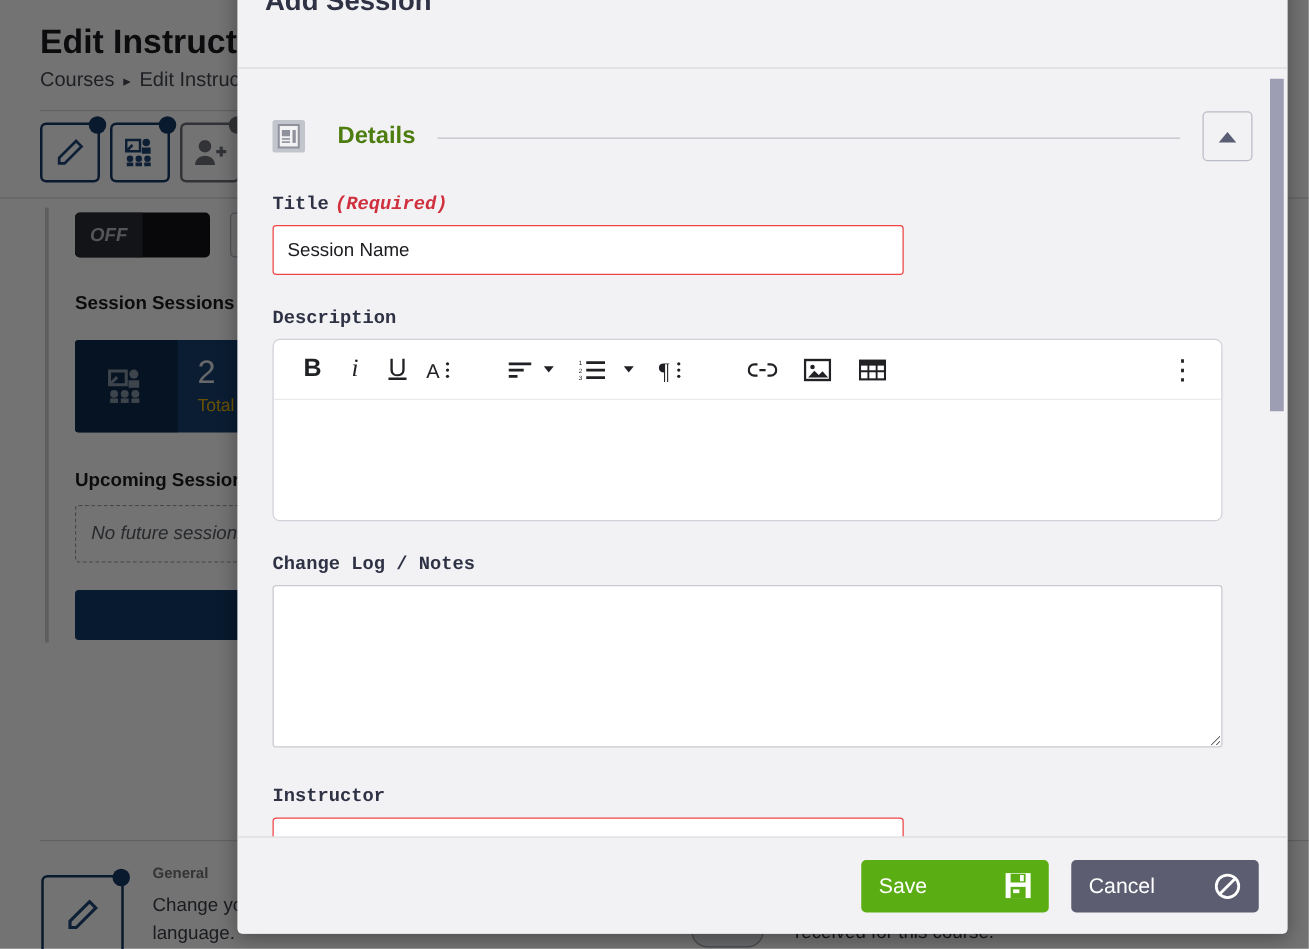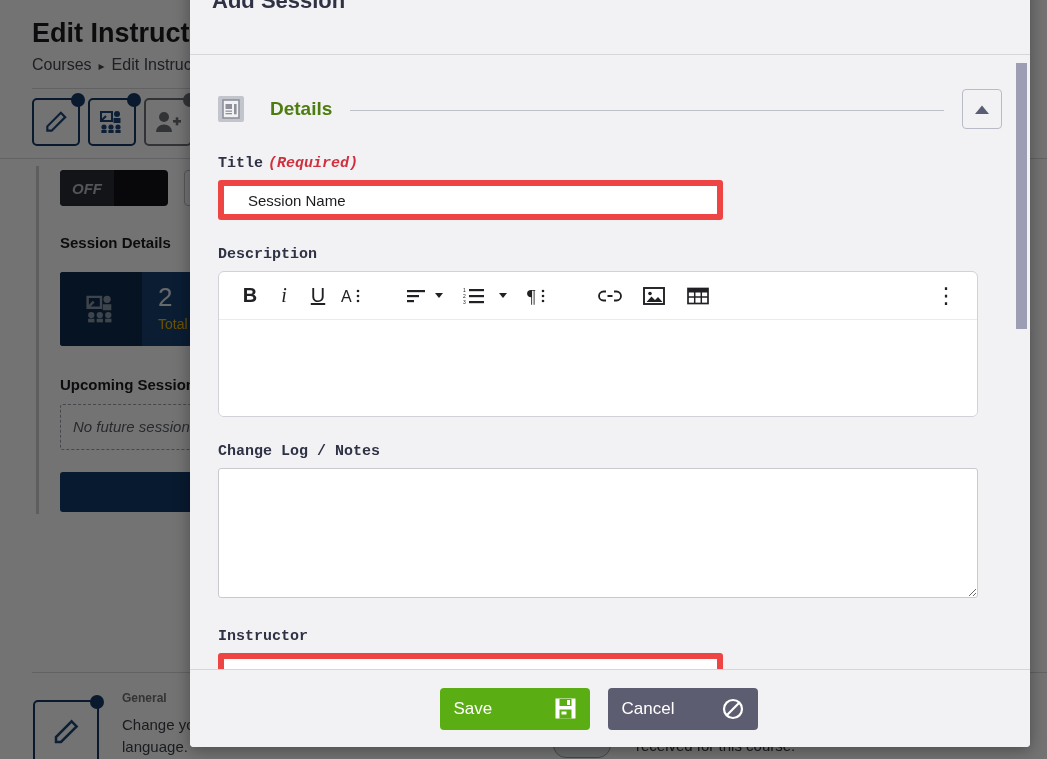--- a/index.html
+++ b/index.html
@@ -211,24 +211,24 @@
     font-size: 15px; font-weight: bold; color: #2e3244;
     margin-bottom: 8px;
     font-family: Liberation Mono, monospace;
   }
   .field-label .req {
     color: #d0303e; font-style: italic; font-weight: bold;
     margin-left: 5px;
   }
   .title-input {
     width: 505px; height: 40px;
-    border: 6px solid #ef4444; border-radius: 3px;
+    border: 1px solid #ef4444; border-radius: 3px;
     background: #fff; color: #1b1b1f;
     font-size: 15px; font-family: "Liberation Sans", sans-serif;
-    padding: 0 24px; outline: none;
+    padding: 0 11px; outline: none;
   }
 
   .editor {
     width: 760px;
     border: 1px solid #d0d2d8; border-radius: 6px;
     background: #fff; overflow: hidden;
   }
   .editor-toolbar {
     height: 48px; display: flex; align-items: center;
     border-bottom: 1px solid #eaebee;
@@ -257,21 +257,21 @@
     border: 1px solid #c8cad0; border-radius: 3px;
     background: #fff; resize: both;
     font-family: "Liberation Sans", sans-serif; font-size: 15px;
     padding: 8px; outline: none; color: #1b1b1f;
   }
 
   .modal-footer {
     flex: 0 0 78px; height: 78px;
     background: #f2f2f4;
     border-top: 1px solid #d5d6da;
-    display: flex; align-items: center; justify-content: center;
+    display: flex; align-items: center; justify-content: flex-end;
     padding-right: 23px; gap: 18px;
   }
   .btn {
     height: 42px; border: none; border-radius: 4px;
     display: flex; align-items: center;
     font-size: 17px; color: #fff; cursor: pointer;
     font-family: "Liberation Sans", sans-serif;
     padding: 0 14px;
   }
   .btn .blabel { flex: 1 1 auto; text-align: left; }
@@ -341,21 +341,21 @@
       </div>
 
       <div class="bg-hr2"></div>
       <div class="bg-leftbar"></div>
 
       <div class="toggle-off">
         <div class="lbl">OFF</div>
       </div>
       <div class="toggle-ghost"></div>
 
-      <div class="bg-h3">Session Details</div>
+      <div class="bg-h3">Session Sessions</div>
 
       <div class="stat-card">
         <div class="ico">
           <svg width="36" height="34" viewBox="0 0 28 28">
             <path d="M3 4h11v9H3z" fill="none" stroke="#8a97a8" stroke-width="2"></path>
             <path d="M3 13l5-5" stroke="#8a97a8" stroke-width="2"></path>
             <circle cx="19" cy="6" r="3" fill="#8a97a8"></circle>
             <path d="M15.5 10h7v5h-7z" fill="#8a97a8"></path>
             <circle cx="6" cy="19" r="2.6" fill="#8a97a8"></circle>
             <circle cx="13" cy="19" r="2.6" fill="#8a97a8"></circle>

